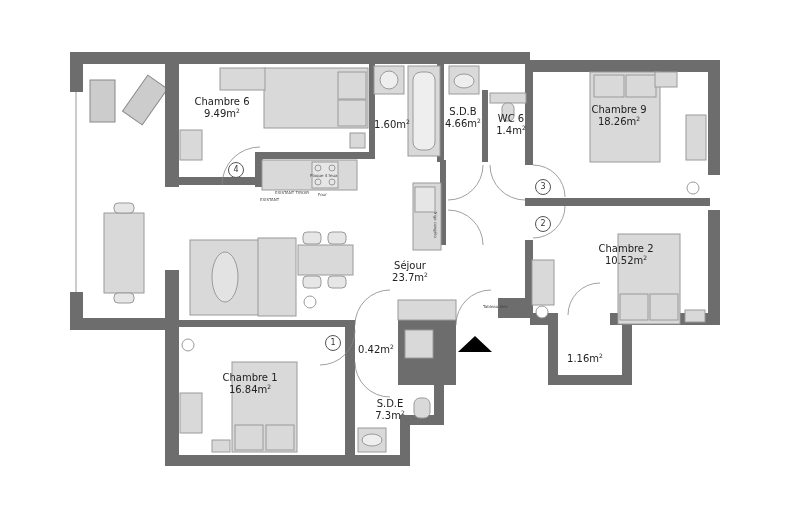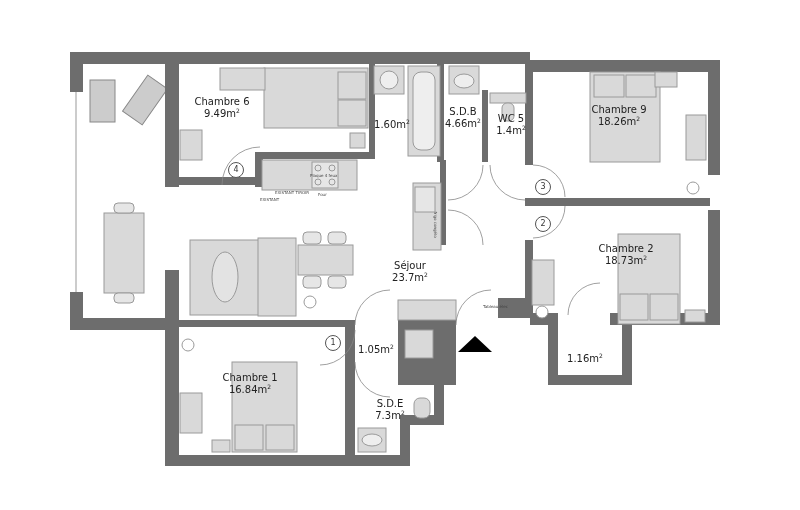--- a/index.html
+++ b/index.html
@@ -158,26 +158,26 @@
     <path d="M490 165 A35 35 0 0 0 525 200"></path>
     <path d="M355 362 A35 35 0 0 0 390 397"></path>
   </g>
 
   <polygon points="458,352 475,336 492,352" fill="#000"></polygon>
 </svg>
 
 <div class="lbl" style="left:222px;top:96px"><span>Chambre 6</span><br><span>9.49</span><span>m</span><sup>2</sup></div>
 <div class="lbl" style="left:392px;top:119px"><span>1.60</span><span>m</span><sup>2</sup></div>
 <div class="lbl" style="left:463px;top:106px"><span>S.D.B</span><br><span>4.66</span><span>m</span><sup>2</sup></div>
-<div class="lbl" style="left:511px;top:113px"><span>WC 5</span><br><span>1.4</span><span>m</span><sup>2</sup></div>
+<div class="lbl" style="left:511px;top:113px"><span>WC 6</span><br><span>1.4</span><span>m</span><sup>2</sup></div>
 <div class="lbl" style="left:619px;top:104px"><span>Chambre 9</span><br><span>18.26</span><span>m</span><sup>2</sup></div>
-<div class="lbl" style="left:626px;top:243px"><span>Chambre 2</span><br><span>18.73</span><span>m</span><sup>2</sup></div>
+<div class="lbl" style="left:626px;top:243px"><span>Chambre 2</span><br><span>10.52</span><span>m</span><sup>2</sup></div>
 <div class="lbl" style="left:585px;top:353px"><span>1.16</span><span>m</span><sup>2</sup></div>
 <div class="lbl" style="left:410px;top:260px"><span>Séjour</span><br><span>23.7</span><span>m</span><sup>2</sup></div>
-<div class="lbl" style="left:376px;top:344px"><span>1.05</span><span>m</span><sup>2</sup></div>
+<div class="lbl" style="left:376px;top:344px"><span>0.42</span><span>m</span><sup>2</sup></div>
 <div class="lbl" style="left:250px;top:372px"><span>Chambre 1</span><br><span>16.84</span><span>m</span><sup>2</sup></div>
 <div class="lbl" style="left:390px;top:398px"><span>S.D.E</span><br><span>7.3</span><span>m</span><sup>2</sup></div>
 
 <div class="num" style="left:236px;top:170px">4</div>
 <div class="num" style="left:543px;top:187px">3</div>
 <div class="num" style="left:543px;top:224px">2</div>
 <div class="num" style="left:333px;top:343px">1</div>
 
 <div class="tiny" style="left:310px;top:173px">Plaque 4 feux</div>
 <div class="tiny" style="left:318px;top:192px">Four</div>

